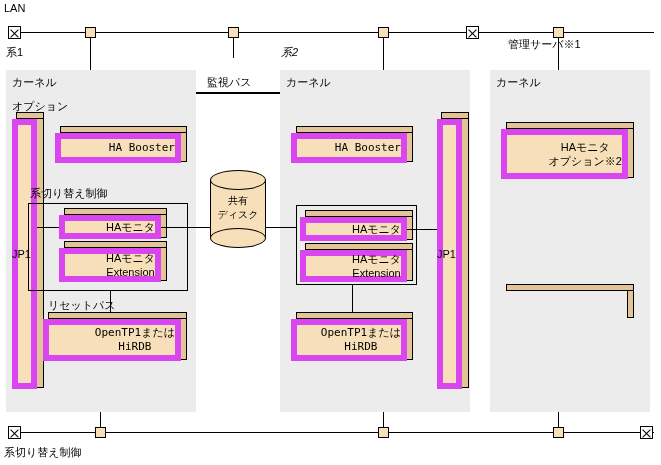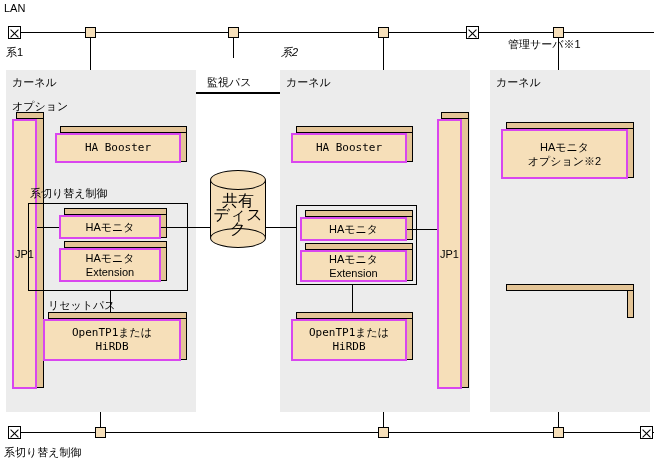--- a/index.html
+++ b/index.html
@@ -69,25 +69,25 @@
     width: 11px;
     height: 11px;
     background: #f6dfb9;
     border: 1px solid #000;
     box-sizing: border-box;
   }
   
   .box3d {
     position: absolute;
     background: #f6dfb9;
-    border: 2px solid #d946ef;
+    border: 6px solid #d946ef;
     box-sizing: border-box;
     display: flex;
     align-items: center;
-    justify-content: center;
+    justify-content: flex-end;
     text-align: center;
     font-size: 11px;
     line-height: 14px;
     font-family: "DejaVu Sans Mono", monospace;
   }
   .box3d .txt {
     white-space: pre-line;
     font-family: "Liberation Sans", sans-serif;
   }
   .mono .txt { font-family: "DejaVu Sans Mono", monospace; font-size: 11px;}
@@ -129,21 +129,21 @@
   .cyl-bot {
     position: absolute;
     background: #f6dfb9;
     border: 1px solid #000;
     border-radius: 50%;
     box-sizing: border-box;
   }
   .cyl-text {
     position: absolute;
     text-align: center;
-    font-size: 16px;
+    font-size: 10px;
     line-height: 14px;
     white-space: pre-line;
   }
   
   .thickline {
     position: absolute;
     height: 0;
     border-top: 2px solid #000;
   }
   .connector { position: absolute; border-top: 1px solid #000; height: 0; }

